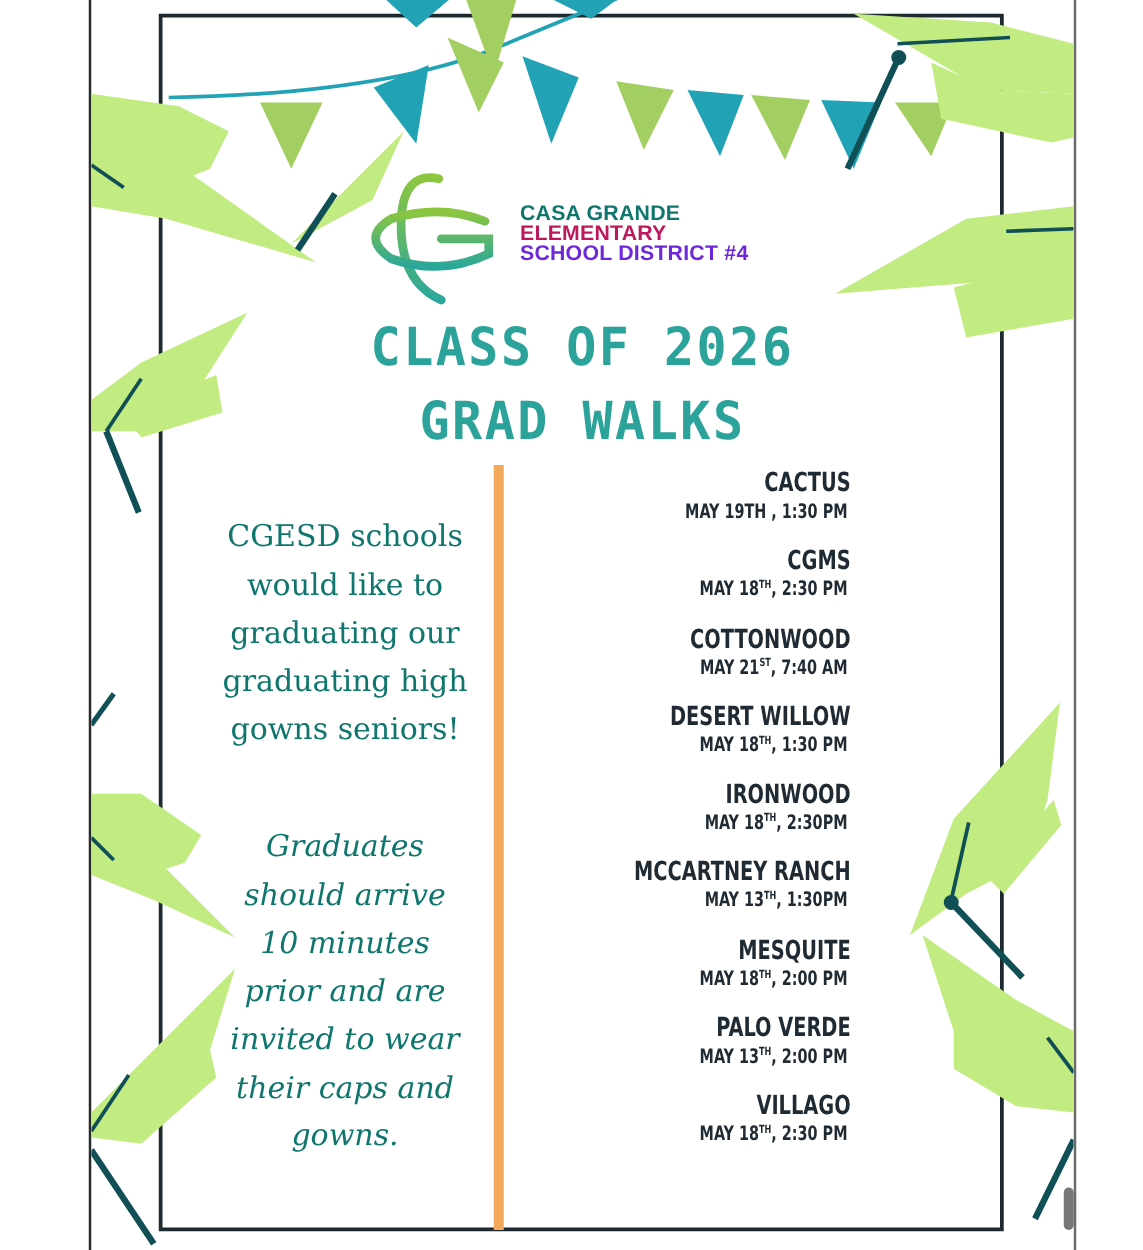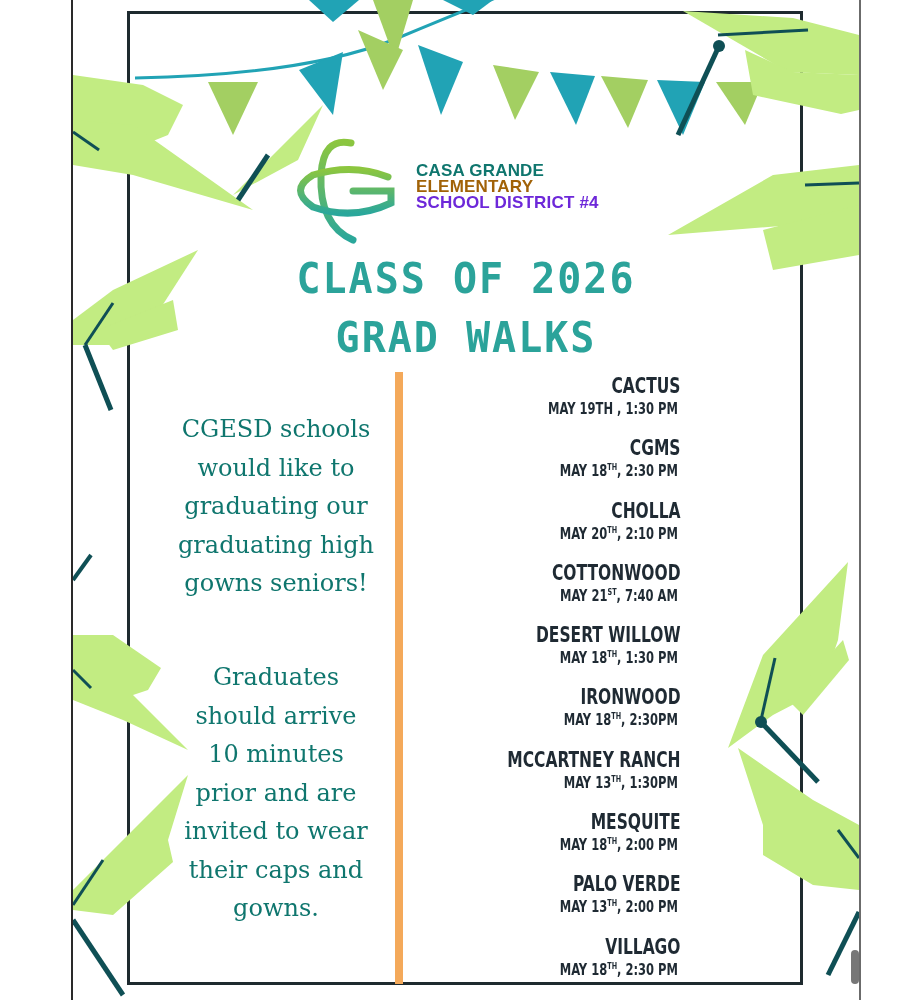--- a/index.html
+++ b/index.html
@@ -20,38 +20,38 @@
     border: 3px solid #1e2a2f; box-sizing: border-box;
   }
   .deco { position: absolute; left: 0; top: 0; width: 786px; height: 1000px; pointer-events: none; }
   .logo { position: absolute; left: 220px; top: 135px; width: 110px; height: 112px; }
   .district {
     position: absolute; left: 343px; top: 163px;
     font-family: "Liberation Sans", sans-serif; font-weight: 700;
     font-size: 17px; line-height: 16px; letter-spacing: 0.2px;
   }
   .district .l1 { color: #0f766e; }
-  .district .l2 { color: #a16207; }
+  .district .l2 { color: #be185d; }
   .district .l3 { color: #6d28d9; }
   .title {
     position: absolute; left: 0; width: 786px; top: 252px; text-align: center;
     font-family: "DejaVu Sans Mono", monospace; font-weight: 700;
     color: #2ba39a; font-size: 40px; line-height: 56px; letter-spacing: 2px;
     transform: scaleY(1.05);
   }
   .divider {
     position: absolute; left: 322px; top: 372px; width: 8px; height: 612px;
     background: #f4a95a;
   }
   .left-col {
     position: absolute; left: 88px; width: 230px; text-align: center;
     color: #0f766e; font-size: 24px; line-height: 38.5px;
   }
   .p1 { top: 410px; }
-  .p2 { top: 658px; }
+  .p2 { top: 658px; font-style: italic; }
   .schedule {
     position: absolute; left: 380px; width: 250px; top: 373px; text-align: right;
     color: #1f2a33;
   }
   .entry { height: 62.3px; }
   .school {
     font-family: "DejaVu Sans Condensed", "DejaVu Sans", sans-serif; font-weight: 700;
     font-size: 21px; line-height: 26px; transform: scaleX(0.82); white-space: nowrap;
   }
   .when {
@@ -176,24 +176,20 @@
   <div class="schedule">
     <div class="entry">
       <div class="school">CACTUS</div>
       <div class="when"><span>MAY 19TH</span><sup></sup><span> , 1:30 PM</span></div>
     </div>
     <div class="entry">
       <div class="school">CGMS</div>
       <div class="when"><span>MAY 18</span><sup>TH</sup><span>, 2:30 PM</span></div>
     </div>
     <div class="entry">
-      <div class="school">CHOLLA</div>
-      <div class="when"><span>MAY 20</span><sup>TH</sup><span>, 2:10 PM</span></div>
-    </div>
-    <div class="entry">
       <div class="school">COTTONWOOD</div>
       <div class="when"><span>MAY 21</span><sup>ST</sup><span>, 7:40 AM</span></div>
     </div>
     <div class="entry">
       <div class="school">DESERT WILLOW</div>
       <div class="when"><span>MAY 18</span><sup>TH</sup><span>, 1:30 PM</span></div>
     </div>
     <div class="entry">
       <div class="school">IRONWOOD</div>
       <div class="when"><span>MAY 18</span><sup>TH</sup><span>, 2:30PM</span></div>

